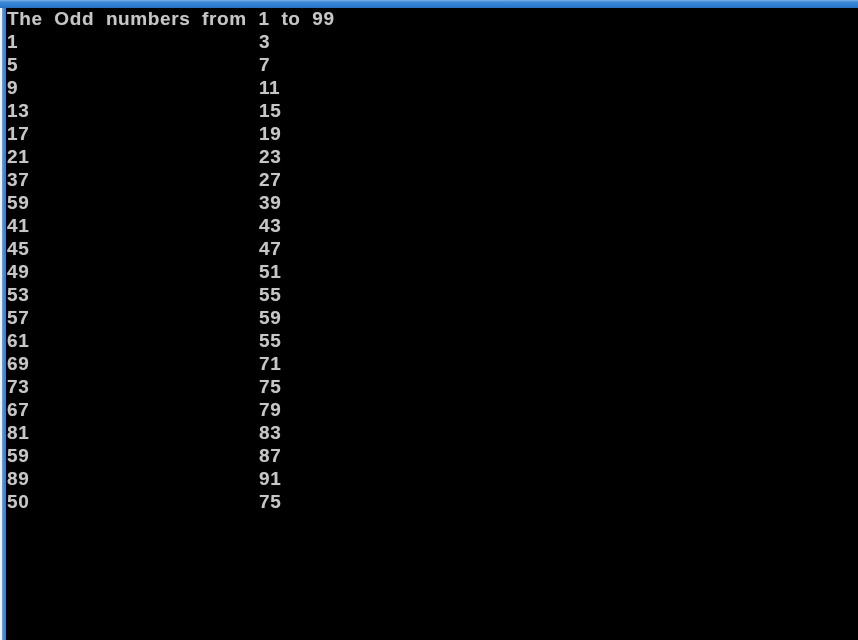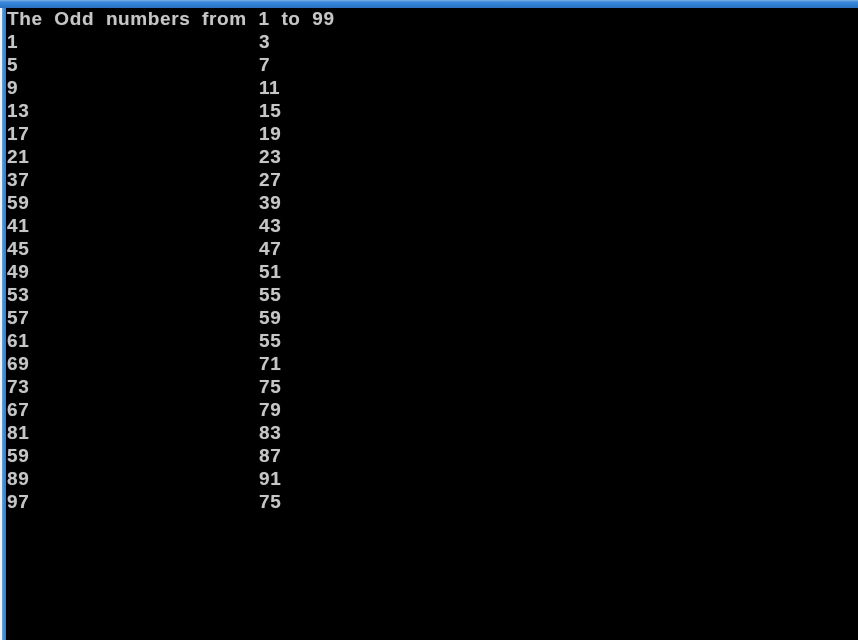--- a/index.html
+++ b/index.html
@@ -142,21 +142,21 @@
         <div class="console-line"><span class="col-left">49</span><span class="col-right">51</span></div>
         <div class="console-line"><span class="col-left">53</span><span class="col-right">55</span></div>
         <div class="console-line"><span class="col-left">57</span><span class="col-right">59</span></div>
         <div class="console-line"><span class="col-left">61</span><span class="col-right">55</span></div>
         <div class="console-line"><span class="col-left">69</span><span class="col-right">71</span></div>
         <div class="console-line"><span class="col-left">73</span><span class="col-right">75</span></div>
         <div class="console-line"><span class="col-left">67</span><span class="col-right">79</span></div>
         <div class="console-line"><span class="col-left">81</span><span class="col-right">83</span></div>
         <div class="console-line"><span class="col-left">59</span><span class="col-right">87</span></div>
         <div class="console-line"><span class="col-left">89</span><span class="col-right">91</span></div>
-        <div class="console-line"><span class="col-left">97</span><span class="col-right">75</span></div>
+        <div class="console-line"><span class="col-left">50</span><span class="col-right">75</span></div>
       </div>
 
   </div>
 
   <div id="clipped-row">
     <div class="console-line">
       <span class="col-left"></span>
       <span class="col-right"></span>
     </div>
   </div>

